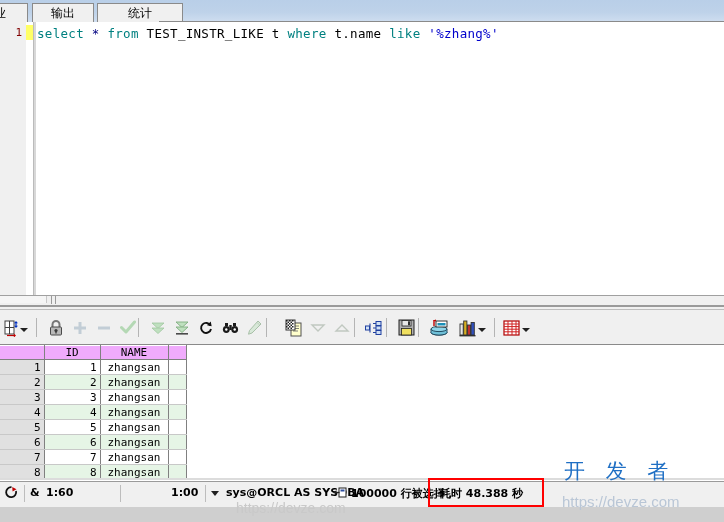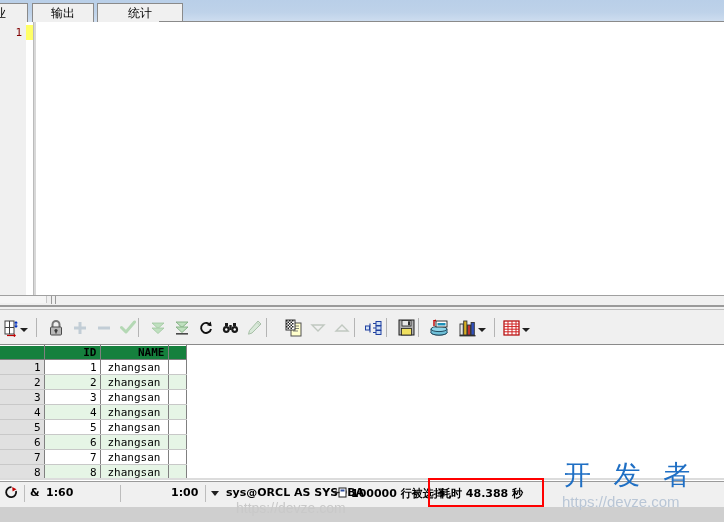--- a/index.html
+++ b/index.html
@@ -117,24 +117,24 @@
   table.grid td,table.grid th{
     font-family:"DejaVu Sans Mono", monospace;
     font-size:11px;
     height:15px;padding:0 3px;
     border-right:1px solid #808080;
     border-bottom:1px solid #c8c8c8;
     box-sizing:border-box;
     overflow:hidden;white-space:nowrap;
   }
   table.grid th{
-    background:#15803d;
+    background:#f0abfc;
     border-bottom:1px solid #808080;
     border-top:1px solid #ffffff;
-    font-weight:bold;text-align:right;
+    font-weight:normal;text-align:center;
     height:14px;
   }
   th.h-row{width:44px;}
   th.h-id{width:56px;}
   th.h-name{width:68px;}
   th.h-pad{width:18px;border-right:1px solid #808080;}
   td.c-row{
     width:44px;background:#e0e0e0;text-align:right;
     border-right:1px solid #808080;color:#000;
   }
@@ -165,21 +165,21 @@
     background:transparent;
   }
   
   #wm{
     position:absolute;left:562px;top:457px;width:162px;height:62px;
     pointer-events:none;
   }
   #wm-cn{
     position:absolute;left:2px;top:0;
     font-family:"DejaVu Sans", sans-serif;
-    font-size:27px;color:#1f6fc4;letter-spacing:7px;white-space:nowrap;
+    font-size:21px;color:#1f6fc4;letter-spacing:7px;white-space:nowrap;
   }
   #wm-en{
     position:absolute;left:0px;top:31px;
     font-family:"Liberation Sans", sans-serif;
     font-size:25px;color:#1f6fc4;white-space:nowrap;font-weight:400;
   }
   #wm-faint{
     position:absolute;left:0px;top:36px;
     font-family:"Liberation Sans", sans-serif;
     font-size:15px;color:#b9c6d6;white-space:nowrap;
@@ -208,20 +208,21 @@
   </div>
   <div id="tabstrip-right"></div>
 </div>
 
 <div id="editor">
   <div id="gutter">
     <div id="gutter-num">1</div>
   </div>
   <div id="marker"></div>
   <div id="gutter-sep"></div>
+  <div id="code"><span class="kw">select</span><span> </span><span class="op">*</span><span> </span><span class="kw">from</span><span class="id"> TEST_INSTR_LIKE t </span><span class="kw">where</span><span class="id"> t.name </span><span class="kw">like</span><span> </span><span class="str">'%zhang%'</span></div>
 </div>
 
 <div id="splitter">
   <div id="splitter-tl"></div>
   <div class="grip g1"></div>
   <div class="grip g2"></div>
 </div>
 <div id="split-line1"></div>
 <div id="split-line2"></div>
 

